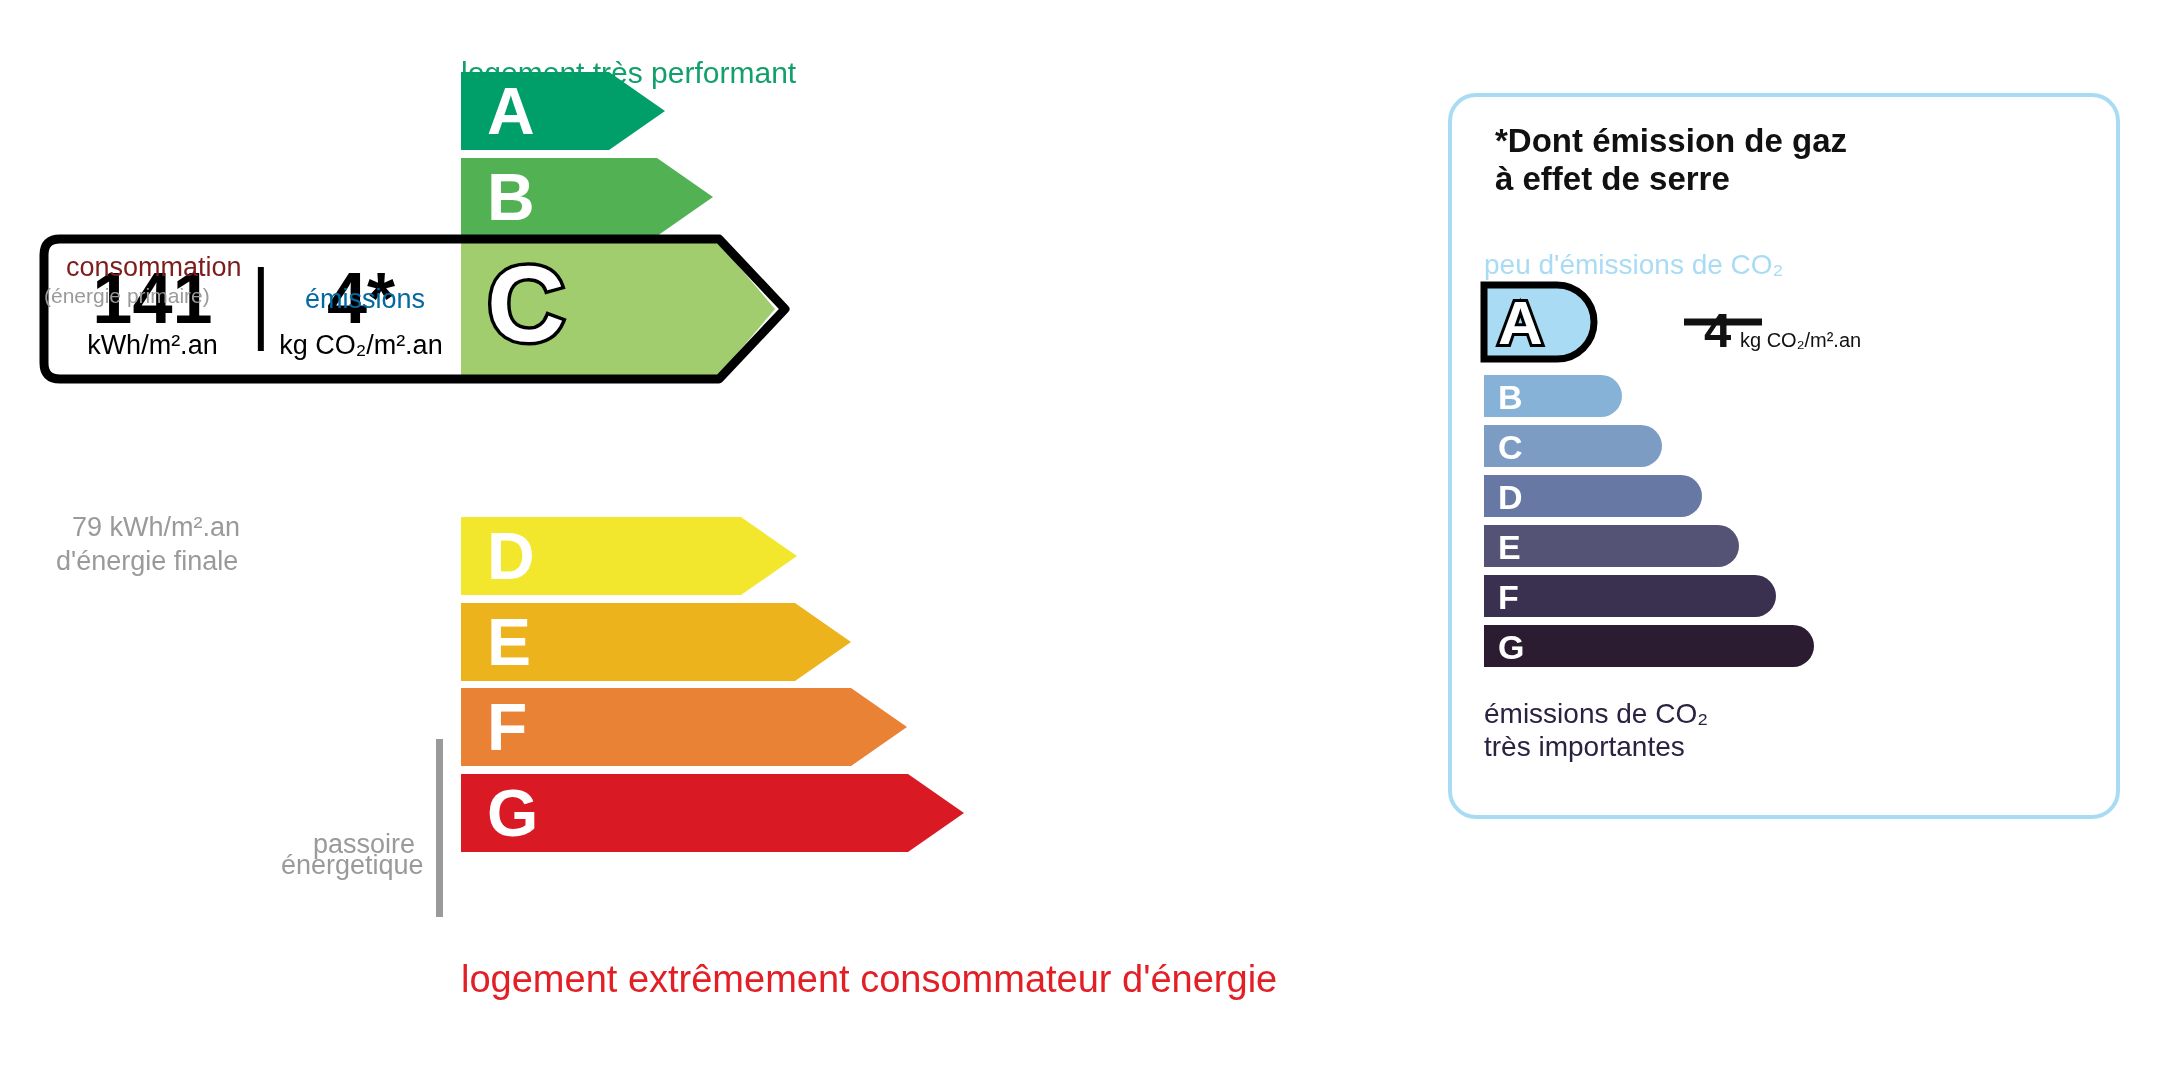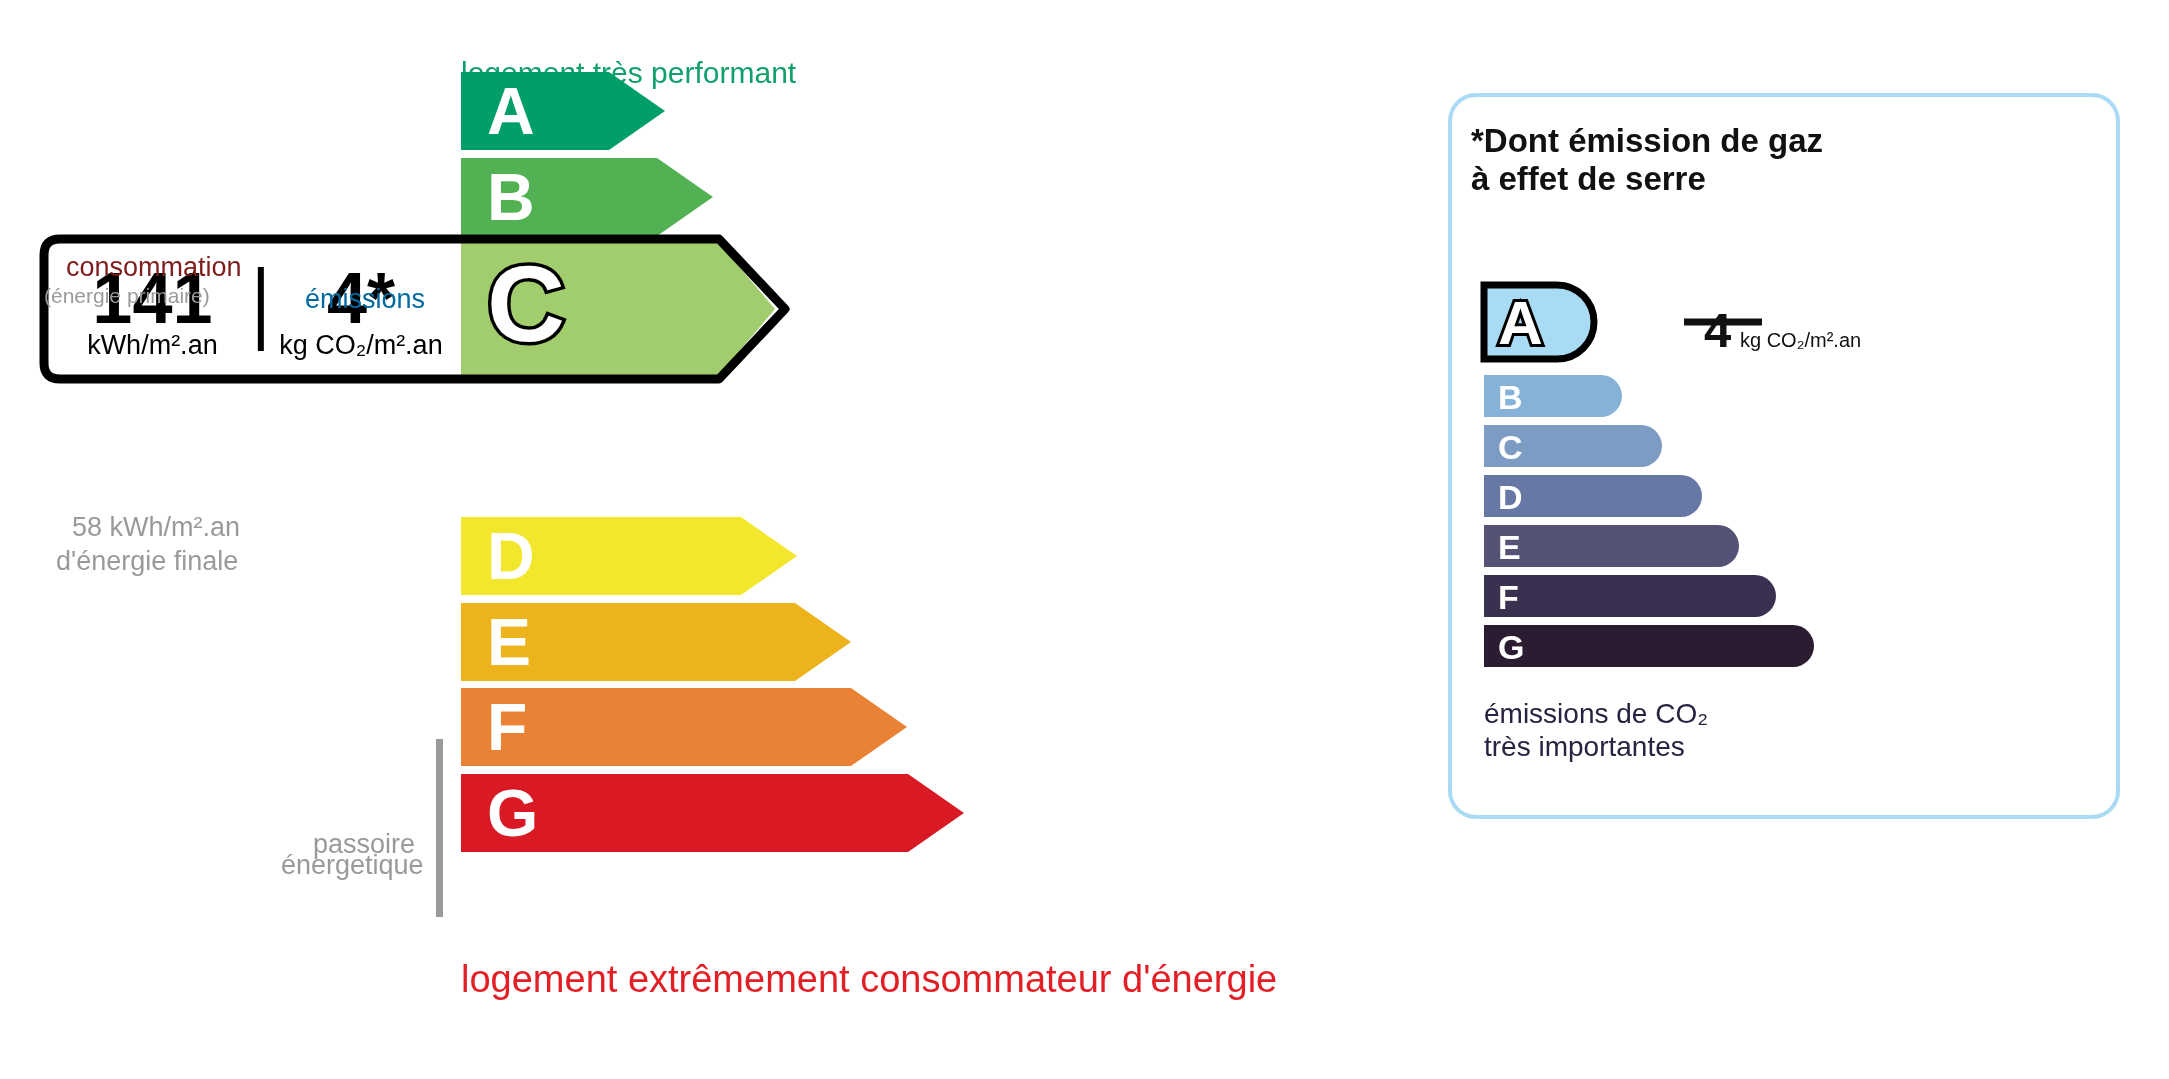--- a/index.html
+++ b/index.html
@@ -27,21 +27,21 @@
   .final-2{position:absolute;font-size:27px;color:#9a9a9a;left:56px;top:546px;white-space:nowrap;}
 
   .pass-1{position:absolute;font-size:27px;color:#9a9a9a;left:313px;top:816px;white-space:nowrap;text-align:right;margin-top:13px;}
   .pass-2{position:absolute;font-size:27px;color:#9a9a9a;left:281px;top:850px;white-space:nowrap;}
 
   
   .co2-panel{
     position:absolute;left:1448px;top:93px;width:672px;height:726px;
     border:4px solid #a9dbf4;border-radius:28px;background:#fff;box-sizing:border-box;
   }
-  .co2-title{position:absolute;left:19px;top:25px;font-size:33px;font-weight:bold;color:#111;
+  .co2-title{position:absolute;left:43px;top:25px;font-size:33px;font-weight:bold;color:#111;
              line-height:1.16;white-space:pre;}
   .co2-legend-top{position:absolute;left:32px;top:152px;font-size:28px;color:#a9dbf4;white-space:nowrap;}
   .co2-legend-bot{position:absolute;left:32px;top:600px;font-size:28px;color:#2b2140;
                   line-height:1.18;white-space:pre;}
   #co2-svg{position:absolute;left:0;top:0;width:672px;height:726px;}
   .co2-val{position:absolute;left:252px;top:205px;font-size:49px;font-weight:bold;color:#111;}
   .co2-unit{position:absolute;left:288px;top:232px;font-size:20px;color:#111;white-space:nowrap;}
 </style>
 </head>
 <body>
@@ -81,30 +81,31 @@
         <text x="152.42000000000002" y="323" text-anchor="middle" font-family="&quot;Liberation Sans&quot;, sans-serif" font-size="72" font-weight="bold" fill="#000">141</text>
         <text x="152.42000000000002" y="353.8" text-anchor="middle" font-family="&quot;Liberation Sans&quot;, sans-serif" font-size="27" fill="#000">kWh/m².an</text>
         <text x="360.92" y="323" text-anchor="middle" font-family="&quot;Liberation Sans&quot;, sans-serif" font-size="72" font-weight="bold" fill="#000">4*</text>
         <text x="360.92" y="353.8" text-anchor="middle" font-family="&quot;Liberation Sans&quot;, sans-serif" font-size="27" fill="#000">kg CO₂/m².an</text>
       </g>
   </svg>
 
   <div class="cons-lbl">consommation</div>
   <div class="cons-sub">(énergie primaire)</div>
   <div class="emis-lbl">émissions</div>
-  <div class="final-1">58 kWh/m².an</div>
+  <div class="final-1">79 kWh/m².an</div>
   <div class="final-2">d'énergie finale</div>
   <div class="pass-1">passoire</div>
   <div class="pass-2">énergetique</div>
 
   <div class="cap bottom-cap">logement extrêmement consommateur d'énergie</div>
 
   <div class="co2-panel">
     <div class="co2-title">*Dont émission de gaz
 à effet de serre</div>
+    <div class="co2-legend-top">peu d'émissions de CO₂</div>
 
     <svg id="co2-svg" viewBox="0 0 672 726">
       <g id="co2-bars-group">
           <path d="M 32,188 L 105,188 A 37 37 0 0 1 105,262 L 32,262 Z" fill="#a9dbf4" stroke="#000" stroke-width="7"></path>
           <text x="46" y="247.2" font-family="&quot;Liberation Sans&quot;, sans-serif" font-size="62" font-weight="bold" fill="#ffffff" stroke="#000" stroke-width="6" paint-order="stroke">A</text>
           <path d="M 32,278 L 149,278 A 21 21 0 0 1 149,320 L 32,320 Z" fill="#86b2d8"></path>
           <text x="46" y="311.6" font-family="&quot;Liberation Sans&quot;, sans-serif" font-size="34" font-weight="bold" fill="#ffffff" stroke="none" stroke-width="0" paint-order="stroke">B</text>
           <path d="M 32,328 L 189,328 A 21 21 0 0 1 189,370 L 32,370 Z" fill="#7d9cc4"></path>
           <text x="46" y="361.6" font-family="&quot;Liberation Sans&quot;, sans-serif" font-size="34" font-weight="bold" fill="#ffffff" stroke="none" stroke-width="0" paint-order="stroke">C</text>
           <path d="M 32,378 L 229,378 A 21 21 0 0 1 229,420 L 32,420 Z" fill="#6878a4"></path>

